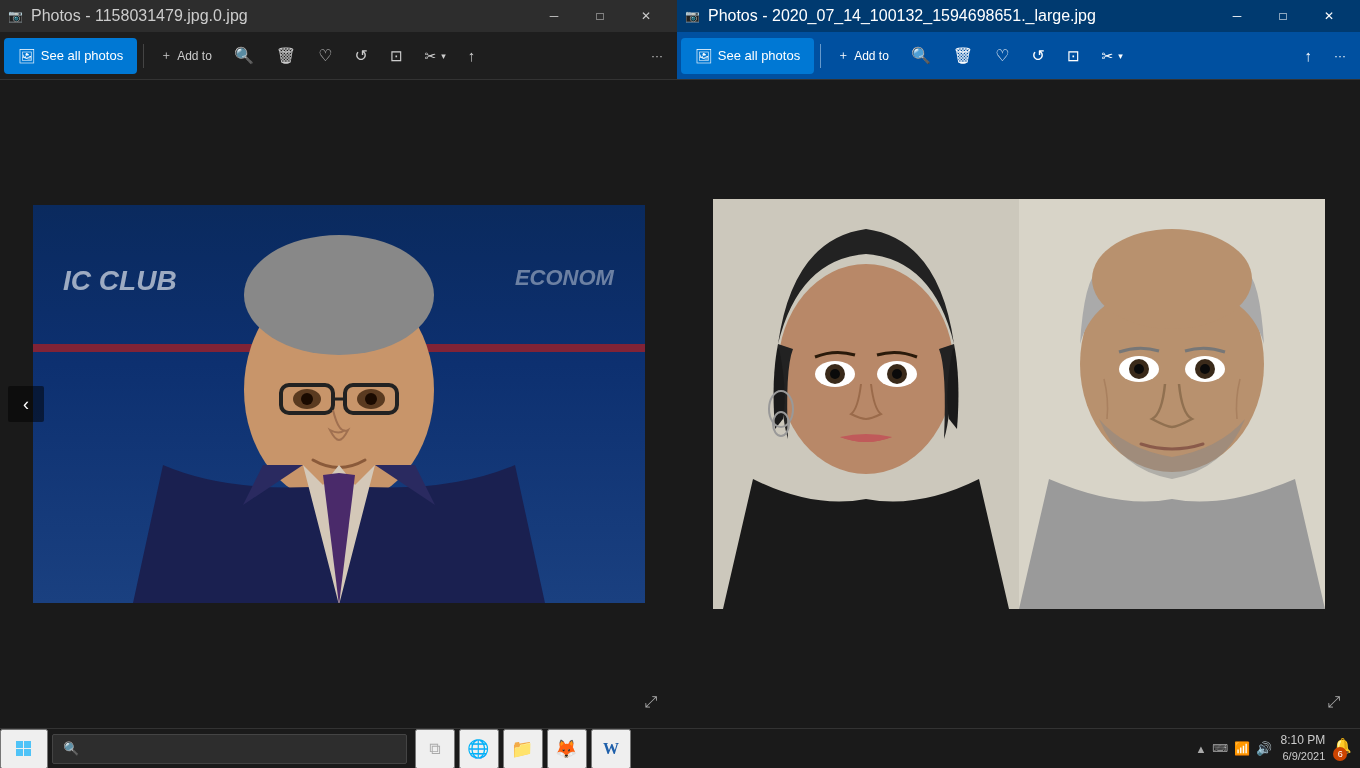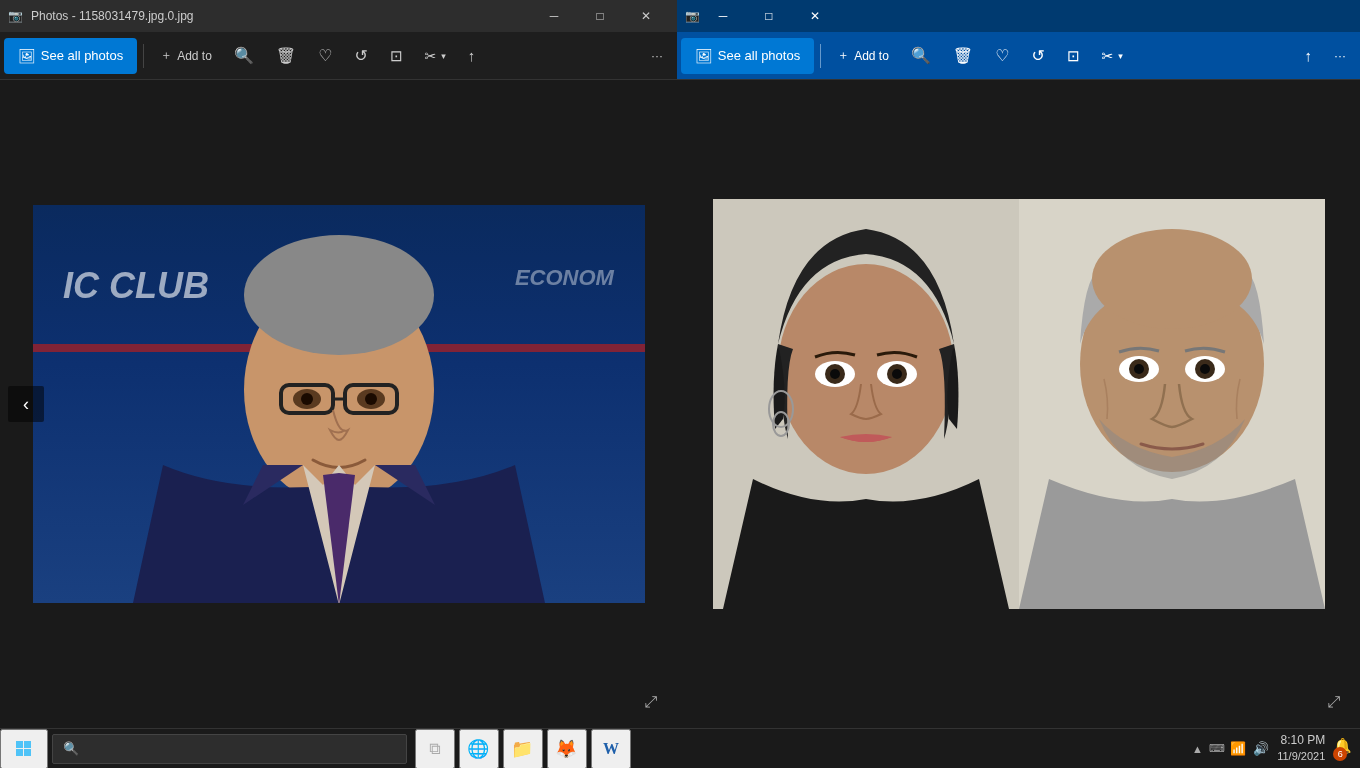--- a/index.html
+++ b/index.html
@@ -29,21 +29,21 @@
     
     .title-bar {
       display: flex; align-items: center;
       height: 32px;
       background: #2d2d2d;
       padding: 0 8px;
       user-select: none;
       flex-shrink: 0;
     }
     .title-bar-title {
-      font-size: 12px; color: #ccc; flex: 1; margin-left: 8px;
+      font-size: 16px; color: #ccc; flex: 1; margin-left: 8px;
       white-space: nowrap; overflow: hidden; text-overflow: ellipsis;
     }
     .title-bar-controls { display: flex; gap: 0; }
     .title-bar-btn {
       width: 46px; height: 32px;
       display: flex; align-items: center; justify-content: center;
       background: transparent; border: none; color: #ccc; font-size: 12px;
       cursor: pointer;
     }
 
@@ -182,21 +182,21 @@
       position: relative; margin-top: -8px;
     }
 
     
     .bg-blue-stage {
       position: absolute; top: 0; left: 0; right: 0; bottom: 0;
       background: linear-gradient(180deg, #0a2a5e 0%, #0d3070 40%, #1a4080 100%);
     }
     .stage-text {
       position: absolute; top: 15%; left: 5%;
-      font-size: 36px; font-weight: bold; color: rgba(255,255,255,0.6);
+      font-size: 28px; font-weight: bold; color: rgba(255,255,255,0.6);
       font-style: italic;
     }
     .stage-text2 {
       position: absolute; top: 15%; right: 5%;
       font-size: 22px; font-weight: bold; color: rgba(255,255,255,0.4);
       font-style: italic;
     }
     .stage-bar {
       position: absolute; top: 35%; left: 0; right: 0;
       height: 8px; background: rgba(180,30,30,0.7);
@@ -309,20 +309,21 @@
       <button class="expand-btn">
         <span>⤢</span>
       </button>
     </div>
   </div>
 
   <div class="window-right">
 
     <div class="title-bar" style="background:#003a70;">
       <span style="font-size:12px; color:#fff;">📷</span>
+      <span class="title-bar-title" style="color:#fff;">Photos - 2020_07_14_100132_1594698651._large.jpg</span>
       <div class="title-bar-controls">
         <button class="title-bar-btn" style="color:#fff;">─</button>
         <button class="title-bar-btn" style="color:#fff;">□</button>
         <button class="title-bar-btn close" style="color:#fff;">✕</button>
       </div>
     </div>
 
     <div class="toolbar" style="background:#0050a0;">
       <button class="tool-btn see-all-photos" style="background:#0078d4;">
         <span style="font-size:14px;">🖼</span>
@@ -487,21 +488,21 @@
 
       <div class="notif-icons">
         <span style="color:#aaa; font-size:11px; cursor:pointer;">▲</span>
         <span style="color:#aaa; font-size:11px;">⌨</span>
         <span style="color:#aaa; font-size:13px; cursor:pointer;">📶</span>
         <span style="color:#aaa; font-size:13px; cursor:pointer;">🔊</span>
       </div>
 
       <div class="taskbar-clock">
         <div style="font-size:12px; color:#ccc;">8:10 PM</div>
-        <div style="font-size:11px; color:#ccc;">11/9/2021</div>
+        <div style="font-size:11px; color:#ccc;">6/9/2021</div>
       </div>
 
       <div style="position:relative; cursor:pointer;">
         <span style="color:#aaa; font-size:15px;">🔔</span>
         <span class="notif-badge">6</span>
       </div>
     </div>
   </div>
 
 </div>

